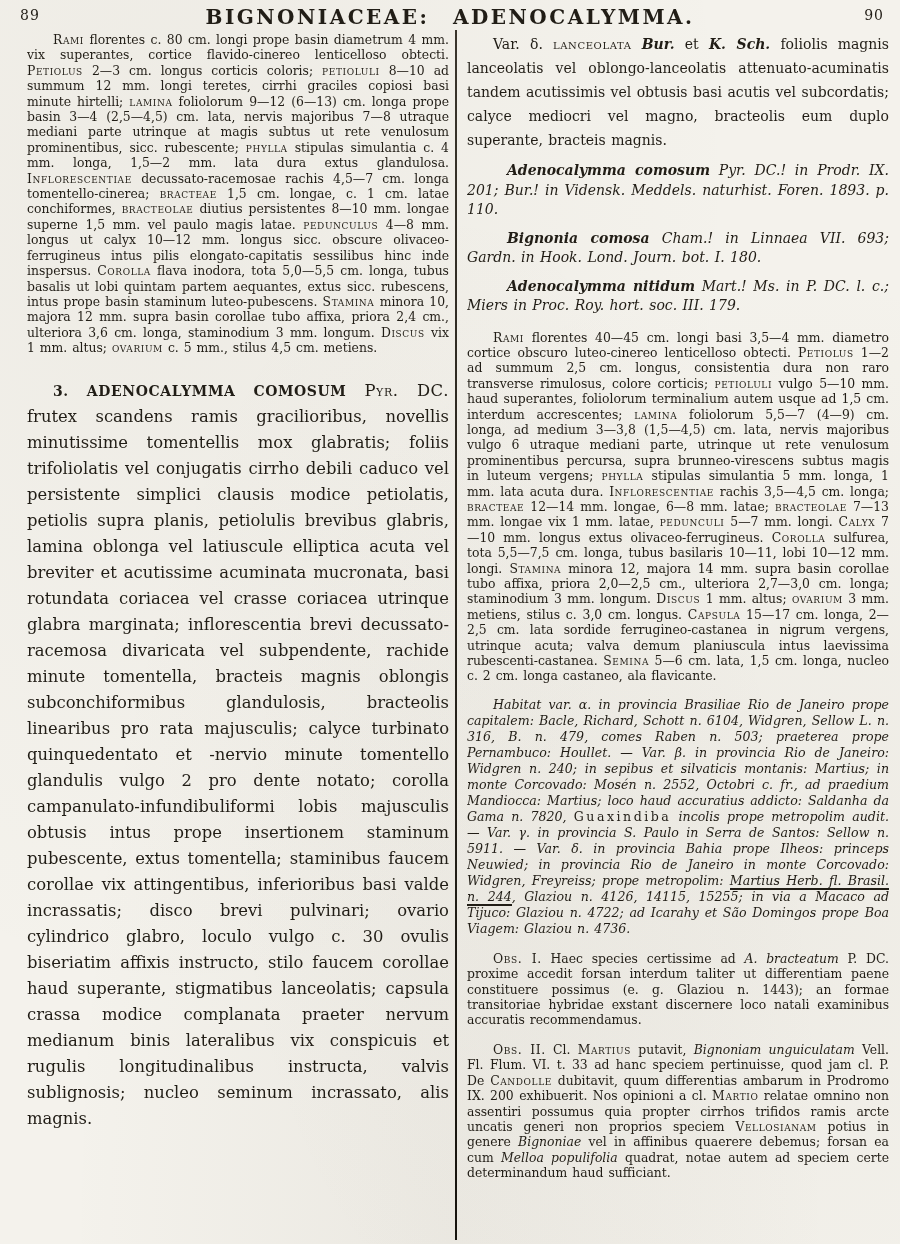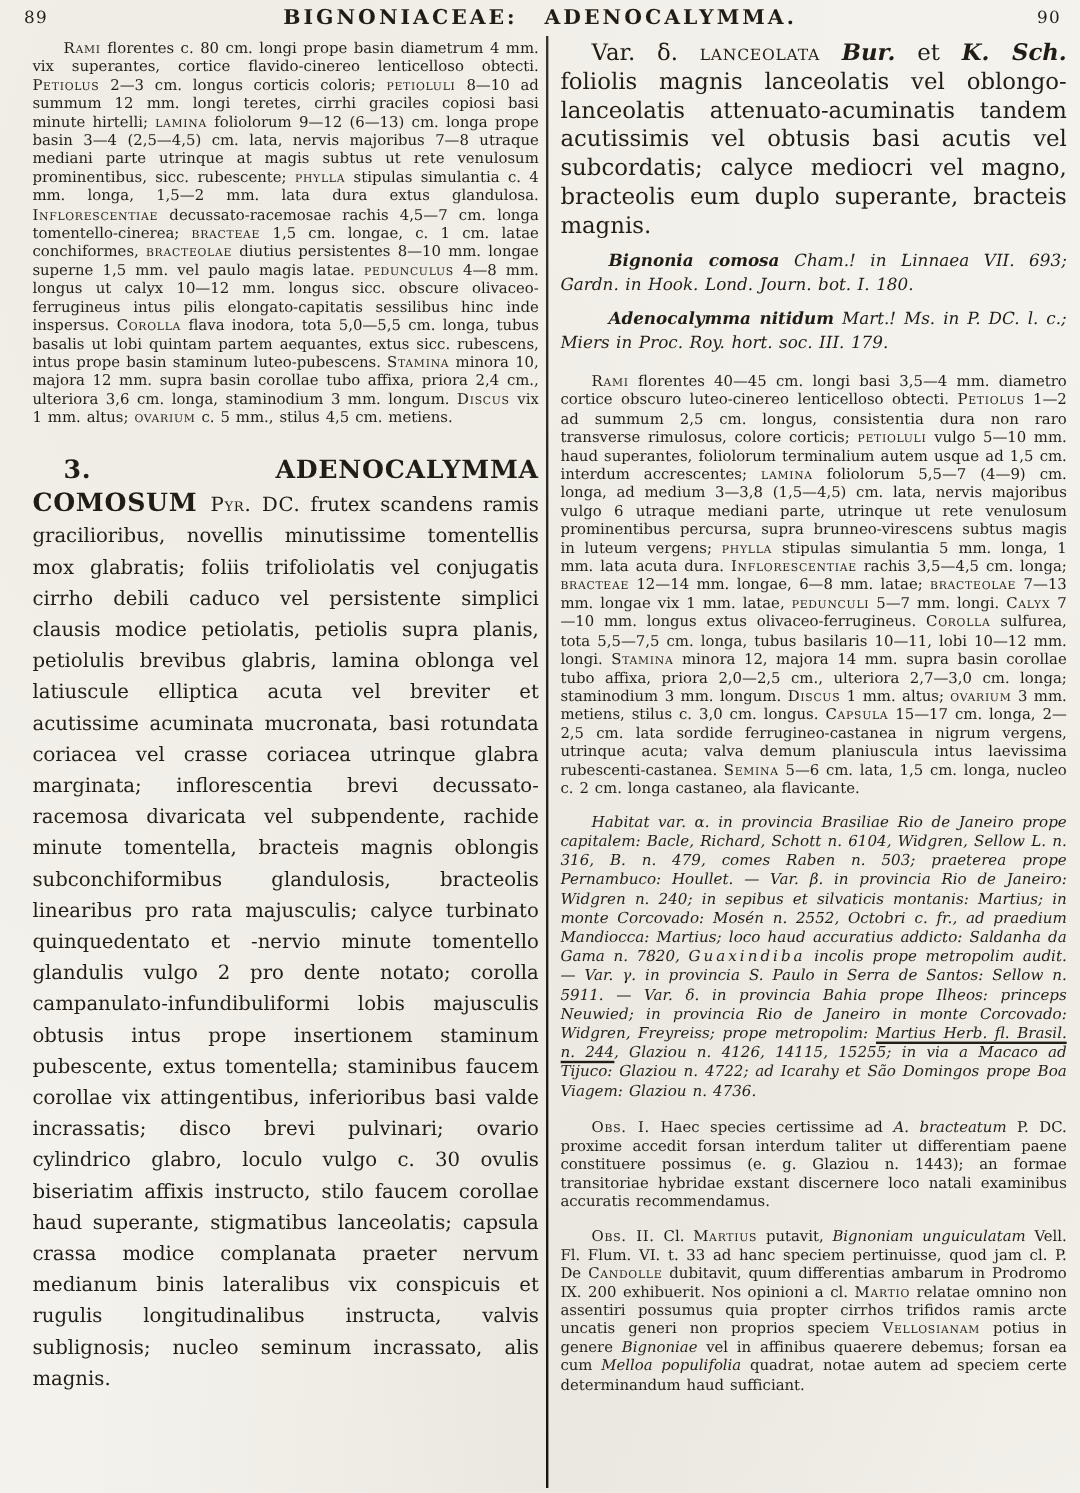--- a/index.html
+++ b/index.html
@@ -14,63 +14,64 @@
       radial-gradient(ellipse at 50% 100%, rgba(90,80,60,0.06), transparent 60%);
     color:var(--ink);
     font-family:"DejaVu Serif", serif;
   }
   .header{ position:absolute; top:5px; left:0; right:0; height:26px; }
   .pgnum{ position:absolute; top:2px; font-size:14px; letter-spacing:1px; }
   .pgnum.left{ left:20px; }
   .pgnum.right{ right:16px; }
   .running-head{
     position:absolute; top:0; left:0; right:0; text-align:center;
-    font-size:17px; font-weight:bold; letter-spacing:2.5px; word-spacing:14px;
+    font-size:20px; font-weight:bold; letter-spacing:2.5px; word-spacing:14px;
   }
   .divider{ position:absolute; left:455px; top:30px; width:2px; height:1210px;
     background:linear-gradient(#3a352c, #17140e); }
   .col{ position:absolute; top:30px; width:422px; height:1214px; overflow:hidden; }
   .col-left{ left:27px; }
   .col-right{ left:467px; }
 
   .para{ margin:0; text-align:justify; text-indent:26px; word-spacing:1px; }
   .para:first-child{ margin-top:2px; }
 
   .p-desc, .p-obs { font-size:12.4px; line-height:15.4px; }
   .p-desc:not(:first-child){ margin-top:14px; }
   .p-obs{ margin-top:14px; }
   .p-habitat{ font-size:13.2px; line-height:17px; margin-top:13px; }
   .p-habvar{ font-size:12.6px; line-height:16px; margin-top:13px; }
   .p-species{ font-size:16.4px; line-height:26px; margin-top:22px; }
-  .p-var{ font-size:19px; line-height:24px; margin-top:12px; }
+  .p-var{ font-size:14px; line-height:24px; margin-top:12px; }
   .p-cite{ font-size:14px; line-height:19.5px; margin-top:9px; text-indent:40px; }
 
   .run-rm{ font-style:normal;margin-top:12px; }
   .run-sc{ font-variant:small-caps; letter-spacing:0.6px; }
   .run-it{ font-style:italic; }
-  .run-itsp{ font-style:italic; letter-spacing:2.5px; }
+  .run-itsp{ letter-spacing:2.5px; }
   .run-bi{ font-style:italic; font-weight:bold; }
   .run-uit{ font-style:italic; border-bottom:2px solid var(--ink); }
-  .run-hd{ font-weight:bold; font-size:21px; letter-spacing:0.6px; }
+  .run-hd{ font-weight:bold; font-size:14px; letter-spacing:0.6px; }
 </style>
 </head>
 <body>
 
 <div class="header">
   <span class="pgnum left">89</span>
   <div class="running-head">BIGNONIACEAE:  ADENOCALYMMA.</div>
   <span class="pgnum right">90</span>
 </div>
 
 <div class="col col-left" id="col-left">
     <p class="para p-desc"><span class="run-sc">Rami</span><span class="run-rm"> florentes c. 80 cm. longi prope basin diametrum 4 mm. vix superantes, cortice flavido-cinereo lenticelloso obtecti. </span><span class="run-sc">Petiolus</span><span class="run-rm"> 2—3 cm. longus corticis coloris; </span><span class="run-sc">petioluli</span><span class="run-rm"> 8—10 ad summum 12 mm. longi teretes, cirrhi graciles copiosi basi minute hirtelli; </span><span class="run-sc">lamina</span><span class="run-rm"> foliolorum 9—12 (6—13) cm. longa prope basin 3—4 (2,5—4,5) cm. lata, nervis majoribus 7—8 utraque mediani parte utrinque at magis subtus ut rete venulosum prominentibus, sicc. rubescente; </span><span class="run-sc">phylla</span><span class="run-rm"> stipulas simulantia c. 4 mm. longa, 1,5—2 mm. lata dura extus glandulosa. </span><span class="run-sc">Inflorescentiae</span><span class="run-rm"> decussato-racemosae rachis 4,5—7 cm. longa tomentello-cinerea; </span><span class="run-sc">bracteae</span><span class="run-rm"> 1,5 cm. longae, c. 1 cm. latae conchiformes, </span><span class="run-sc">bracteolae</span><span class="run-rm"> diutius persistentes 8—10 mm. longae superne 1,5 mm. vel paulo magis latae. </span><span class="run-sc">pedunculus</span><span class="run-rm"> 4—8 mm. longus ut calyx 10—12 mm. longus sicc. obscure olivaceo-ferrugineus intus pilis elongato-capitatis sessilibus hinc inde inspersus. </span><span class="run-sc">Corolla</span><span class="run-rm"> flava inodora, tota 5,0—5,5 cm. longa, tubus basalis ut lobi quintam partem aequantes, extus sicc. rubescens, intus prope basin staminum luteo-pubescens. </span><span class="run-sc">Stamina</span><span class="run-rm"> minora 10, majora 12 mm. supra basin corollae tubo affixa, priora 2,4 cm., ulteriora 3,6 cm. longa, staminodium 3 mm. longum. </span><span class="run-sc">Discus</span><span class="run-rm"> vix 1 mm. altus; </span><span class="run-sc">ovarium</span><span class="run-rm"> c. 5 mm., stilus 4,5 cm. metiens.</span></p>
     <p class="para p-species"><span class="run-hd">3. ADENOCALYMMA COMOSUM </span><span class="run-sc">Pyr. DC.</span><span class="run-rm"> frutex scandens ramis gracilioribus, novellis minutissime tomentellis mox glabratis; foliis trifoliolatis vel conjugatis cirrho debili caduco vel persistente simplici clausis modice petiolatis, petiolis supra planis, petiolulis brevibus glabris, lamina oblonga vel latiuscule elliptica acuta vel breviter et acutissime acuminata mucronata, basi rotundata coriacea vel crasse coriacea utrinque glabra marginata; inflorescentia brevi decussato-racemosa divaricata vel subpendente, rachide minute tomentella, bracteis magnis oblongis subconchiformibus glandulosis, bracteolis linearibus pro rata majusculis; calyce turbinato quinquedentato et -nervio minute tomentello glandulis vulgo 2 pro dente notato; corolla campanulato-infundibuliformi lobis majusculis obtusis intus prope insertionem staminum pubescente, extus tomentella; staminibus faucem corollae vix attingentibus, inferioribus basi valde incrassatis; disco brevi pulvinari; ovario cylindrico glabro, loculo vulgo c. 30 ovulis biseriatim affixis instructo, stilo faucem corollae haud superante, stigmatibus lanceolatis; capsula crassa modice complanata praeter nervum medianum binis lateralibus vix conspicuis et rugulis longitudinalibus instructa, valvis sublignosis; nucleo seminum incrassato, alis magnis.</span></p>
   </div>
 <div class="divider"></div>
 <div class="col col-right" id="col-right">
     <p class="para p-var"><span class="run-rm">Var. δ. </span><span class="run-sc">lanceolata</span><span class="run-rm"> </span><span class="run-bi">Bur.</span><span class="run-rm"> et </span><span class="run-bi">K. Sch.</span><span class="run-rm"> foliolis magnis lanceolatis vel oblongo-lanceolatis attenuato-acuminatis tandem acutissimis vel obtusis basi acutis vel subcordatis; calyce mediocri vel magno, bracteolis eum duplo superante, bracteis magnis.</span></p>
+    <p class="para p-cite"><span class="run-bi">Adenocalymma comosum</span><span class="run-it"> Pyr. DC.! in Prodr. IX. 201; Bur.! in Vidensk. Meddels. naturhist. Foren. 1893. p. 110.</span></p>
     <p class="para p-cite"><span class="run-bi">Bignonia comosa</span><span class="run-it"> Cham.! in Linnaea VII. 693; Gardn. in Hook. Lond. Journ. bot. I. 180.</span></p>
     <p class="para p-cite"><span class="run-bi">Adenocalymma nitidum</span><span class="run-it"> Mart.! Ms. in P. DC. l. c.; Miers in Proc. Roy. hort. soc. III. 179.</span></p>
     <p class="para p-desc"><span class="run-sc">Rami</span><span class="run-rm"> florentes 40—45 cm. longi basi 3,5—4 mm. diametro cortice obscuro luteo-cinereo lenticelloso obtecti. </span><span class="run-sc">Petiolus</span><span class="run-rm"> 1—2 ad summum 2,5 cm. longus, consistentia dura non raro transverse rimulosus, colore corticis; </span><span class="run-sc">petioluli</span><span class="run-rm"> vulgo 5—10 mm. haud superantes, foliolorum terminalium autem usque ad 1,5 cm. interdum accrescentes; </span><span class="run-sc">lamina</span><span class="run-rm"> foliolorum 5,5—7 (4—9) cm. longa, ad medium 3—3,8 (1,5—4,5) cm. lata, nervis majoribus vulgo 6 utraque mediani parte, utrinque ut rete venulosum prominentibus percursa, supra brunneo-virescens subtus magis in luteum vergens; </span><span class="run-sc">phylla</span><span class="run-rm"> stipulas simulantia 5 mm. longa, 1 mm. lata acuta dura. </span><span class="run-sc">Inflorescentiae</span><span class="run-rm"> rachis 3,5—4,5 cm. longa; </span><span class="run-sc">bracteae</span><span class="run-rm"> 12—14 mm. longae, 6—8 mm. latae; </span><span class="run-sc">bracteolae</span><span class="run-rm"> 7—13 mm. longae vix 1 mm. latae, </span><span class="run-sc">pedunculi</span><span class="run-rm"> 5—7 mm. longi. </span><span class="run-sc">Calyx</span><span class="run-rm"> 7—10 mm. longus extus olivaceo-ferrugineus. </span><span class="run-sc">Corolla</span><span class="run-rm"> sulfurea, tota 5,5—7,5 cm. longa, tubus basilaris 10—11, lobi 10—12 mm. longi. </span><span class="run-sc">Stamina</span><span class="run-rm"> minora 12, majora 14 mm. supra basin corollae tubo affixa, priora 2,0—2,5 cm., ulteriora 2,7—3,0 cm. longa; staminodium 3 mm. longum. </span><span class="run-sc">Discus</span><span class="run-rm"> 1 mm. altus; </span><span class="run-sc">ovarium</span><span class="run-rm"> 3 mm. metiens, stilus c. 3,0 cm. longus. </span><span class="run-sc">Capsula</span><span class="run-rm"> 15—17 cm. longa, 2—2,5 cm. lata sordide ferrugineo-castanea in nigrum vergens, utrinque acuta; valva demum planiuscula intus laevissima rubescenti-castanea. </span><span class="run-sc">Semina</span><span class="run-rm"> 5—6 cm. lata, 1,5 cm. longa, nucleo c. 2 cm. longa castaneo, ala flavicante.</span></p>
     <p class="para p-habvar"><span class="run-it">Habitat var. α. in provincia Brasiliae Rio de Janeiro prope capitalem: Bacle, Richard, Schott n. 6104, Widgren, Sellow L. n. 316, B. n. 479, comes Raben n. 503; praeterea prope Pernambuco: Houllet. — Var. β. in provincia Rio de Janeiro: Widgren n. 240; in sepibus et silvaticis montanis: Martius; in monte Corcovado: Mosén n. 2552, Octobri c. fr., ad praedium Mandiocca: Martius; loco haud accuratius addicto: Saldanha da Gama n. 7820, </span><span class="run-itsp">Guaxindiba</span><span class="run-it"> incolis prope metropolim audit. — Var. γ. in provincia S. Paulo in Serra de Santos: Sellow n. 5911. — Var. δ. in provincia Bahia prope Ilheos: princeps Neuwied; in provincia Rio de Janeiro in monte Corcovado: Widgren, Freyreiss; prope metropolim: </span><span class="run-uit">Martius Herb. fl. Brasil. n. 244</span><span class="run-it">, Glaziou n. 4126, 14115, 15255; in via a Macaco ad Tijuco: Glaziou n. 4722; ad Icarahy et São Domingos prope Boa Viagem: Glaziou n. 4736.</span></p>
     <p class="para p-obs"><span class="run-sc">Obs. I.</span><span class="run-rm"> Haec species certissime ad </span><span class="run-it">A. bracteatum</span><span class="run-rm"> P. DC. proxime accedit forsan interdum taliter ut differentiam paene constituere possimus (e. g. Glaziou n. 1443); an formae transitoriae hybridae exstant discernere loco natali examinibus accuratis recommendamus.</span></p>
     <p class="para p-obs"><span class="run-sc">Obs. II.</span><span class="run-rm"> Cl. </span><span class="run-sc">Martius</span><span class="run-rm"> putavit, </span><span class="run-it">Bignoniam unguiculatam</span><span class="run-rm"> Vell. Fl. Flum. VI. t. 33 ad hanc speciem pertinuisse, quod jam cl. P. De </span><span class="run-sc">Candolle</span><span class="run-rm"> dubitavit, quum differentias ambarum in Prodromo IX. 200 exhibuerit. Nos opinioni a cl. </span><span class="run-sc">Martio</span><span class="run-rm"> relatae omnino non assentiri possumus quia propter cirrhos trifidos ramis arcte uncatis generi non proprios speciem </span><span class="run-sc">Vellosianam</span><span class="run-rm"> potius in genere </span><span class="run-it">Bignoniae</span><span class="run-rm"> vel in affinibus quaerere debemus; forsan ea cum </span><span class="run-it">Melloa populifolia</span><span class="run-rm"> quadrat, notae autem ad speciem certe determinandum haud sufficiant.</span></p>
   </div>
 
 </body></html>

